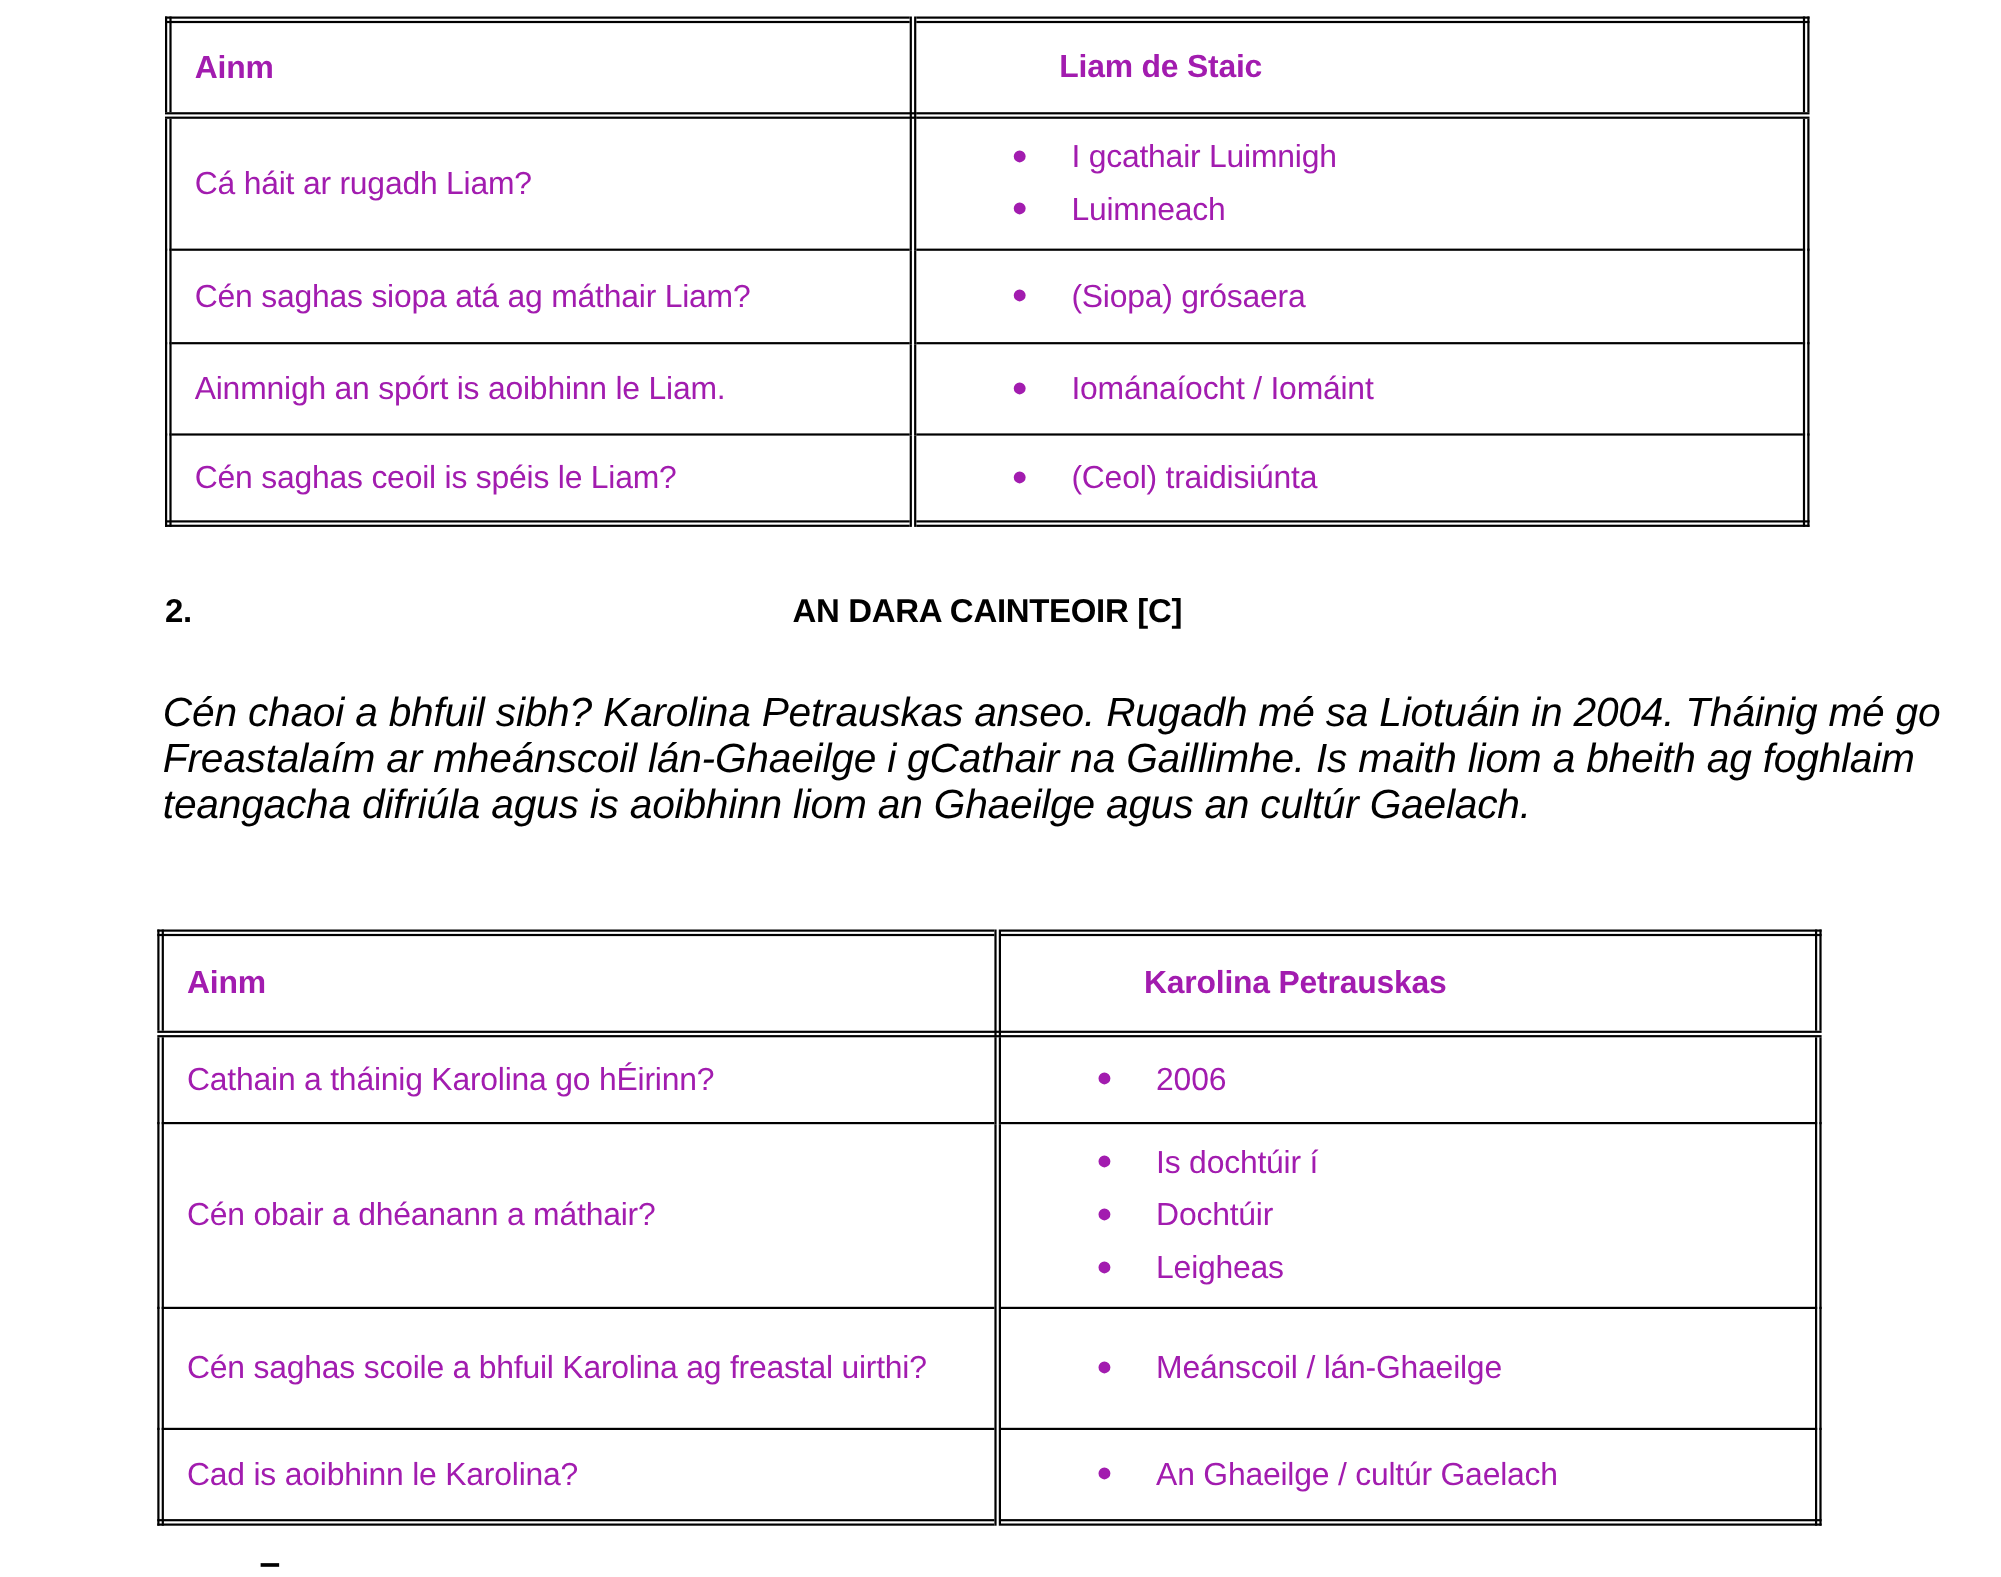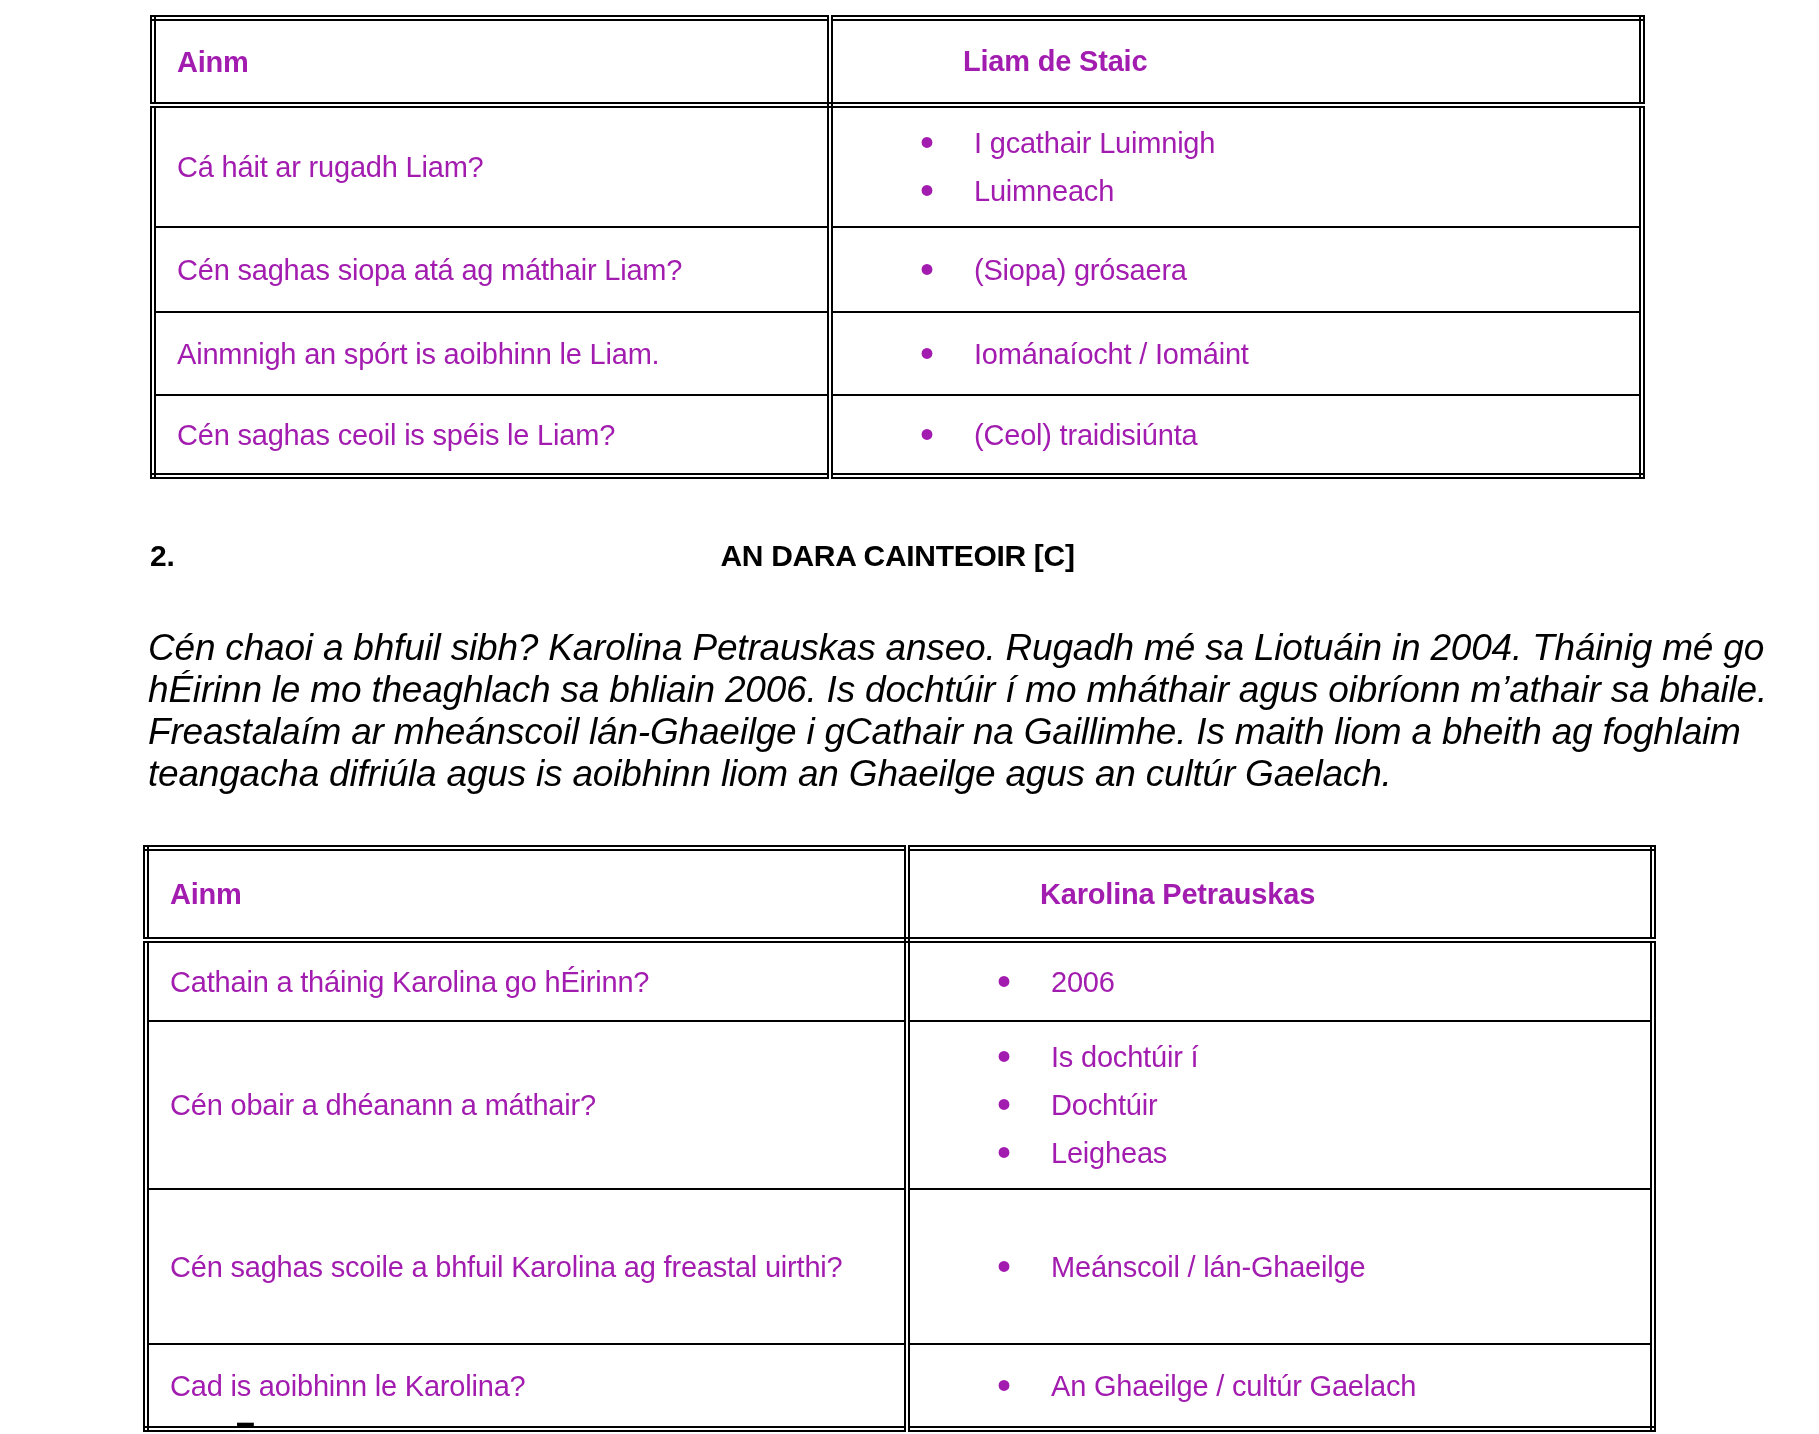--- a/index.html
+++ b/index.html
@@ -64,21 +64,21 @@
 
   
   #t1 thead tr { height: 87px; }
   #t1 tbody tr:nth-child(1) { height: 116px; border-radius: 12px; }
   #t1 tbody tr:nth-child(2) { height: 85px; border-radius: 20px; }
   #t1 tbody tr:nth-child(3) { height: 83px; }
   #t1 tbody tr:nth-child(4) { height: 81px; }
   #t2 thead tr { height: 92px; }
   #t2 tbody tr:nth-child(1) { height: 81px; }
   #t2 tbody tr:nth-child(2) { height: 166px; }
-  #t2 tbody tr:nth-child(3) { height: 155px; }
+  #t2 tbody tr:nth-child(3) { height: 110px; }
   #t2 tbody tr:nth-child(4) { height: 85px; }
 
   
   .section-heading {
     position: absolute;
     left: 150px;
     top: 536px;
     width: 1495px;
     height: 40px;
     font-size: 30px;
@@ -164,21 +164,20 @@
       </tbody>
   </table>
 
   <div class="section-heading">
     <span class="sec-num">2.</span>
     <span class="sec-title">AN DARA CAINTEOIR [C]</span>
   </div>
 
   <div class="passage">
       <div>Cén chaoi a bhfuil sibh? Karolina Petrauskas anseo. Rugadh mé sa Liotuáin in 2004. Tháinig mé go</div>
-      <div>hÉirinn le mo theaghlach sa bhliain 2006. Is dochtúir í mo mháthair agus oibríonn m’athair sa bhaile.</div>
       <div>Freastalaím ar mheánscoil lán-Ghaeilge i gCathair na Gaillimhe. Is maith liom a bheith ag foghlaim</div>
       <div>teangacha difriúla agus is aoibhinn liom an Ghaeilge agus an cultúr Gaelach.</div>
     </div>
 
   <table class="qa" id="t2">
     <colgroup>
         <col class="c-q">
         <col class="c-a">
       </colgroup>
     <thead>

